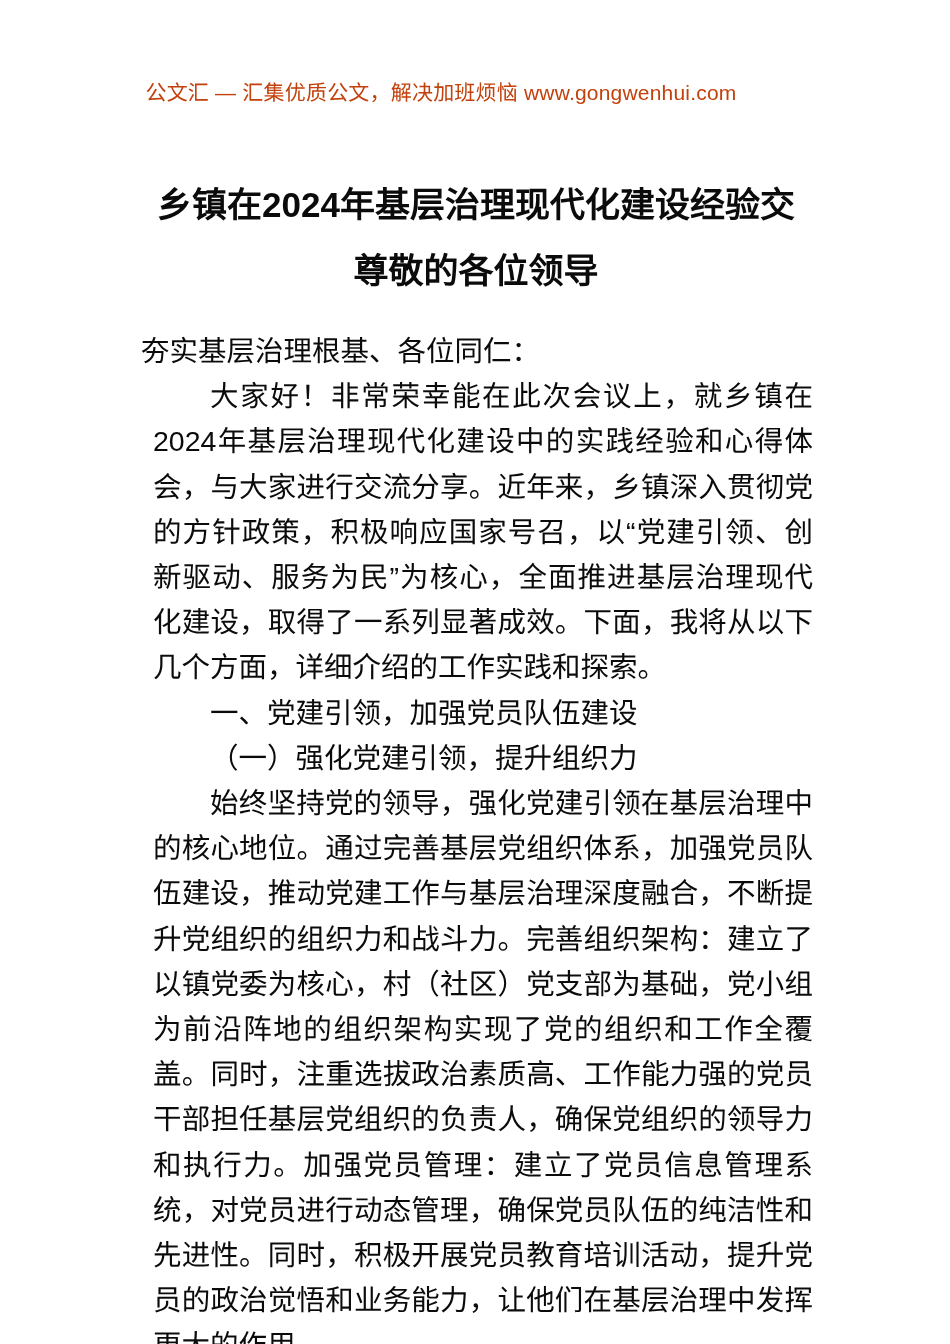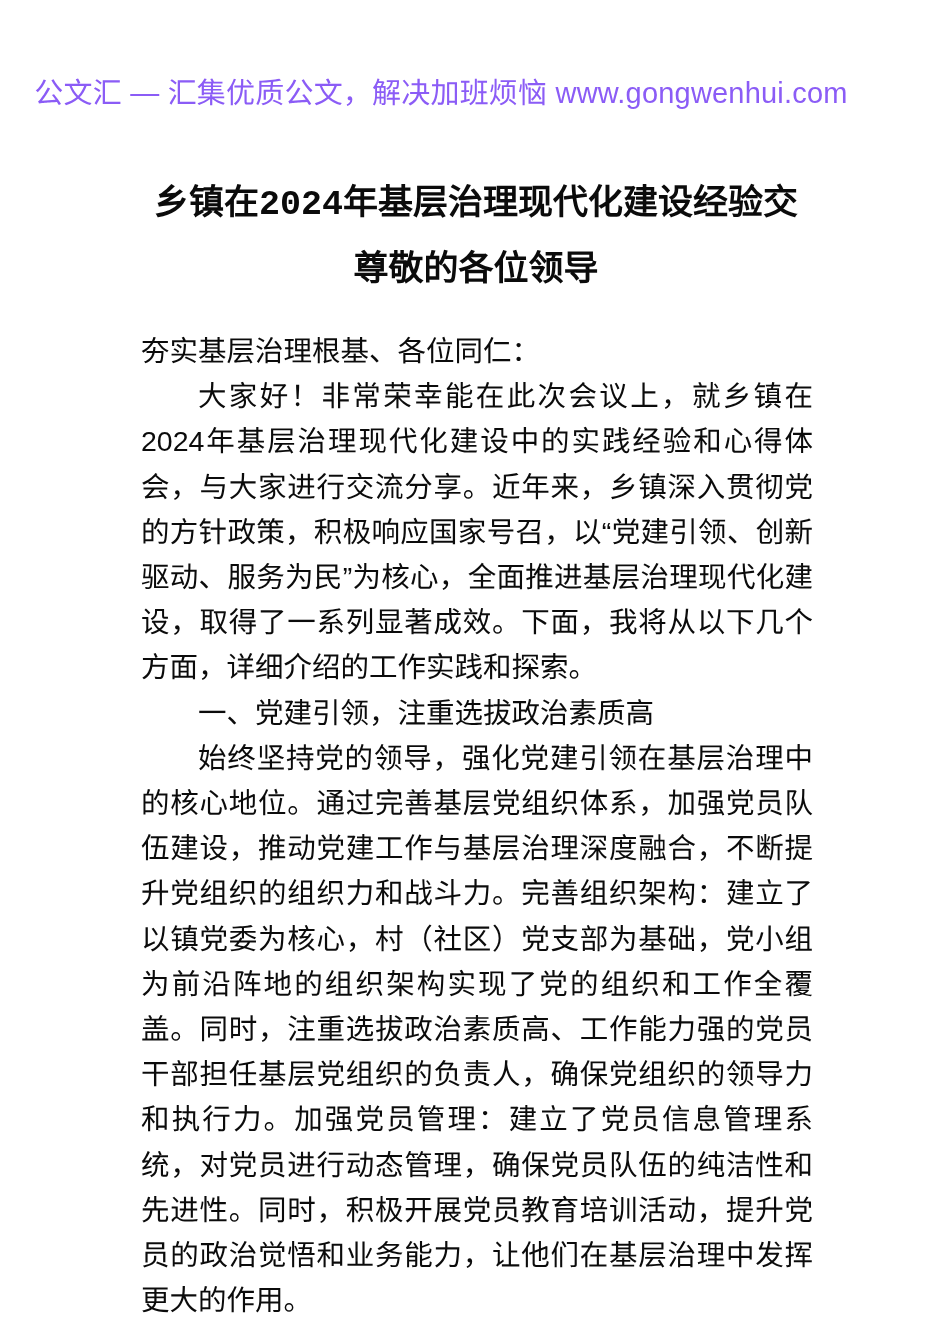--- a/index.html
+++ b/index.html
@@ -20,41 +20,41 @@
     box-sizing: border-box;
   }
 
   
   .promo-header {
     position: absolute;
     top: 78px;
     left: 0;
     width: 882px;
     text-align: center;
-    color: #8b5cf6;
-    font-size: 29px;
+    color: #c2410c;
+    font-size: 21px;
     line-height: 30px;
     letter-spacing: 0.2px;
     white-space: nowrap;
     font-family: "Liberation Sans", "DejaVu Sans", sans-serif;
   }
 
   
   .doc-title {
     position: absolute;
     top: 172px;
     left: 140px;
     width: 672px;
     text-align: center;
     font-size: 35px;
     line-height: 66px;
     font-weight: 700;
     color: #0b0b0b;
     letter-spacing: 0px;
-    font-family: Liberation Mono, monospace;
+    font-family: Liberation Sans, sans-serif;
   }
 
   
   .doc-body {
     position: absolute;
     top: 329px;
     left: 141px;
     width: 672px;
     color: #0b0b0b;
     font-size: 28.5px;
@@ -64,20 +64,21 @@
     font-family: "Liberation Sans", "DejaVu Sans", sans-serif;
   }
   .doc-body p {
     margin: 0;
     padding: 0;
     text-align: justify;
     text-justify: inter-character;
   }
   .doc-body p.indent {
     text-indent: 2em;
+    margin-left: 12px;
   }
   .doc-body p.noindent {
     text-indent: 0;
   }
   
   .doc-body p:last-child {
     text-align-last: left;
   }
 </style>
 </head>
@@ -88,18 +89,19 @@
   <div class="promo-header">公文汇 — 汇集优质公文，解决加班烦恼 www.gongwenhui.com</div>
 
   <div class="doc-title">
     <div>乡镇在2024年基层治理现代化建设经验交</div>
     <div>尊敬的各位领导</div>
   </div>
 
   <div class="doc-body">
     <p class="noindent">夯实基层治理根基、各位同仁：</p>
     <p class="indent">大家好！非常荣幸能在此次会议上，就乡镇在2024年基层治理现代化建设中的实践经验和心得体会，与大家进行交流分享。近年来，乡镇深入贯彻党的方针政策，积极响应国家号召，以“党建引领、创新驱动、服务为民”为核心，全面推进基层治理现代化建设，取得了一系列显著成效。下面，我将从以下几个方面，详细介绍的工作实践和探索。</p>
-    <p class="indent">一、党建引领，注重选拔政治素质高</p>
+    <p class="indent">一、党建引领，加强党员队伍建设</p>
+    <p class="indent">（一）强化党建引领，提升组织力</p>
     <p class="indent">始终坚持党的领导，强化党建引领在基层治理中的核心地位。通过完善基层党组织体系，加强党员队伍建设，推动党建工作与基层治理深度融合，不断提升党组织的组织力和战斗力。完善组织架构：建立了以镇党委为核心，村（社区）党支部为基础，党小组为前沿阵地的组织架构实现了党的组织和工作全覆盖。同时，注重选拔政治素质高、工作能力强的党员干部担任基层党组织的负责人，确保党组织的领导力和执行力。加强党员管理：建立了党员信息管理系统，对党员进行动态管理，确保党员队伍的纯洁性和先进性。同时，积极开展党员教育培训活动，提升党员的政治觉悟和业务能力，让他们在基层治理中发挥更大的作用。</p>
 
   </div>
 
 </div>
 
 </body></html>

